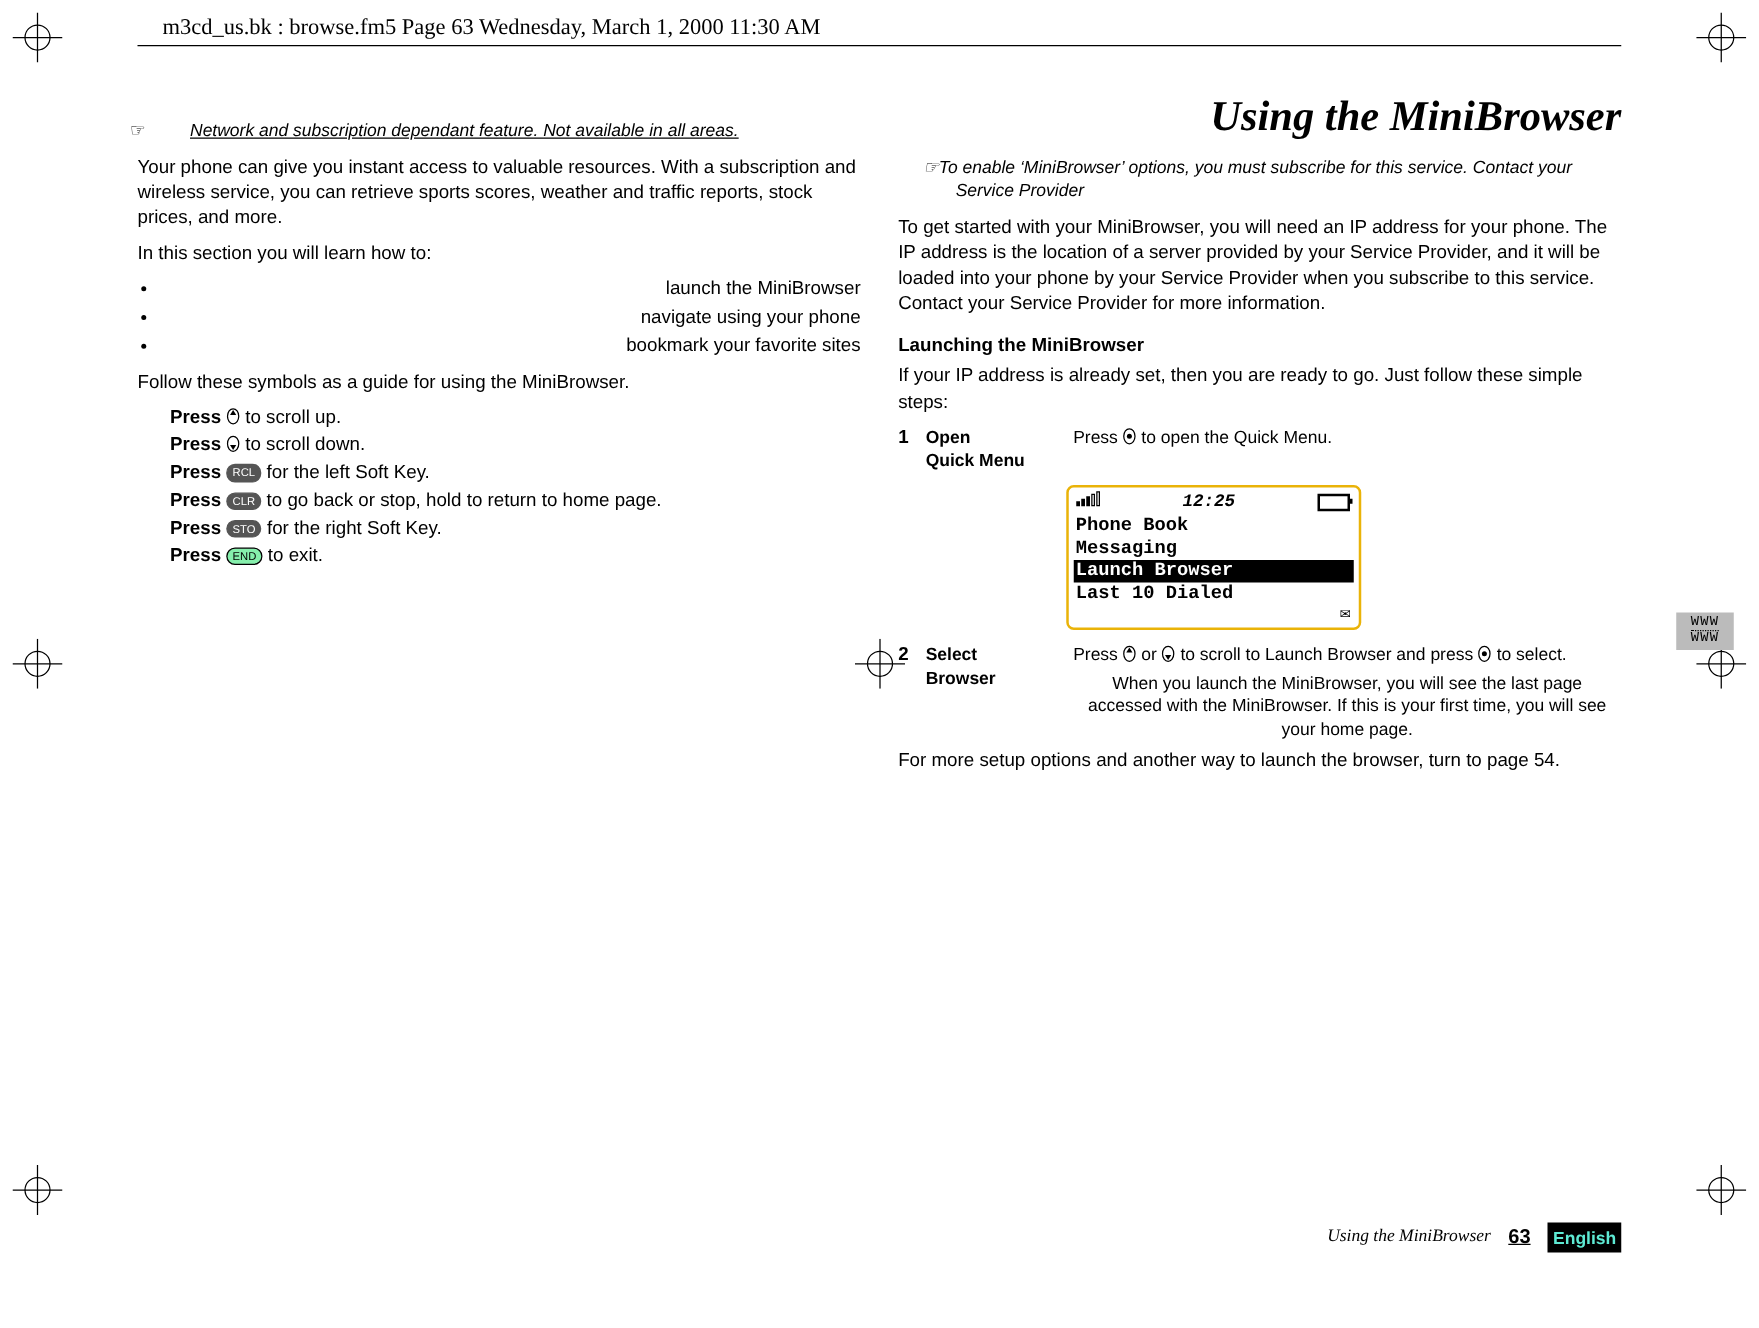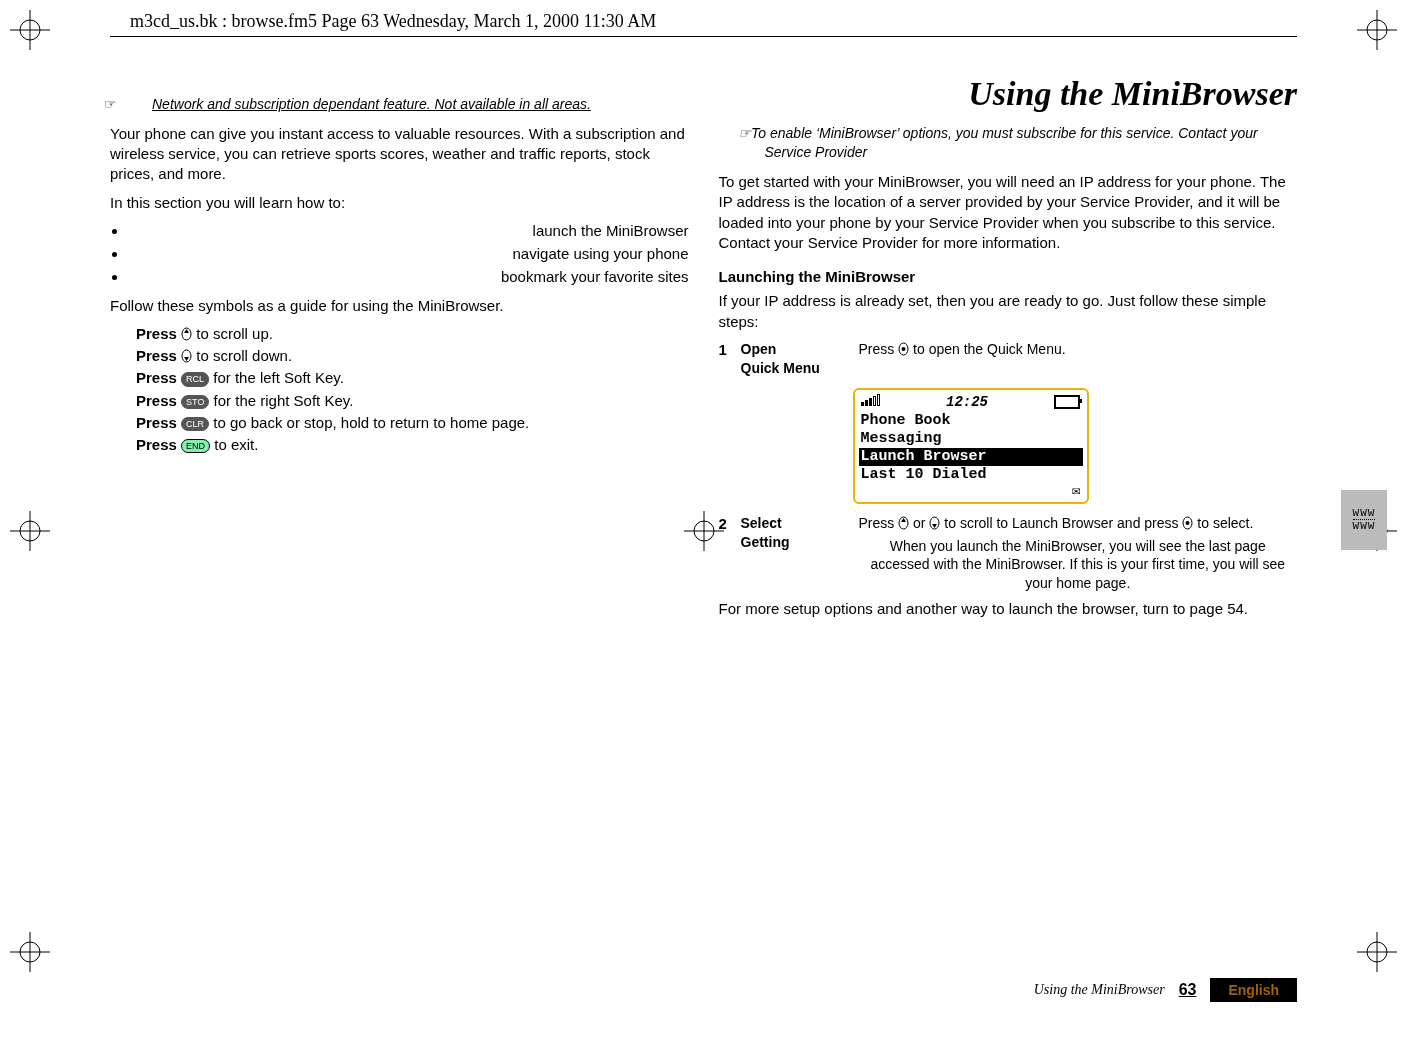--- a/index.html
+++ b/index.html
@@ -197,32 +197,32 @@
   .footer .ftitle {
     font: italic 14px/1 "Times New Roman", serif;
   }
   .footer .pnum {
     font-weight: 700;
     font-size: 16px;
     text-decoration: underline;
   }
   .footer .lang {
     background:#000;
-    color:#a16207;
+    color:#5eead4;
     font-weight:700;
     font-size:14px;
-    padding: 4px 18px;
+    padding: 4px 4px;
   }
 
   .thumbtab {
     position:absolute;
     right: 20px;
     top: 490px;
     width: 46px;
-    height: 60px;
+    height: 30px;
     background:#bbb;
     display:flex;
     flex-direction:column;
     align-items:center;
     justify-content:center;
     font-family:"Courier New",monospace;
     font-size:11px;
     letter-spacing:1px;
     line-height:11px;
     color:#000;
@@ -339,28 +339,28 @@
       </div>
 
       <div class="pressline">
         <b>Press</b>
         <span class="key grey">RCL</span>
         <span> for the left Soft Key.</span>
       </div>
 
       <div class="pressline">
         <b>Press</b>
+        <span class="key grey">CLR</span>
+        <span> to go back or stop, hold to return to home page.</span>
+      </div>
+
+      <div class="pressline">
+        <b>Press</b>
         <span class="key grey">STO</span>
         <span> for the right Soft Key.</span>
-      </div>
-
-      <div class="pressline">
-        <b>Press</b>
-        <span class="key grey">CLR</span>
-        <span> to go back or stop, hold to return to home page.</span>
       </div>
 
       <div class="pressline">
         <b>Press</b>
         <span class="key">END</span>
         <span> to exit.</span>
       </div>
     </div>
 
     <div class="col">
@@ -415,21 +415,21 @@
           <div>Messaging</div>
           <div class="hl">Launch Browser</div>
           <div>Last 10 Dialed</div>
           <div class="mailrow">✉</div>
         </div>
 
         <div class="step">
           <div class="step-num">2</div>
           <div class="step-label">
             <div>Select</div>
-            <div>Getting</div>
+            <div>Browser</div>
           </div>
           <div class="step-body">
             <div>
               <span>Press </span>
               <span>
                 <svg width="11" height="14" viewBox="0 0 11 14" style="vertical-align:-2px">
                   <ellipse cx="5.5" cy="7" rx="4.5" ry="6" fill="none" stroke="#000"></ellipse>
                   <polygon points="5.5,2 3,6 8,6" fill="#000"></polygon>
                 </svg>
               </span>

